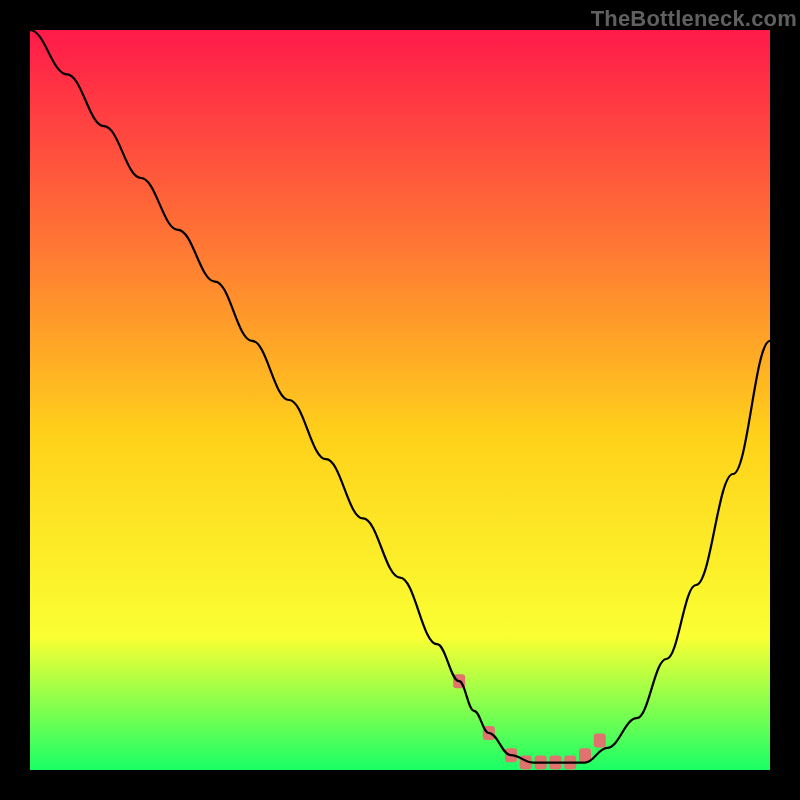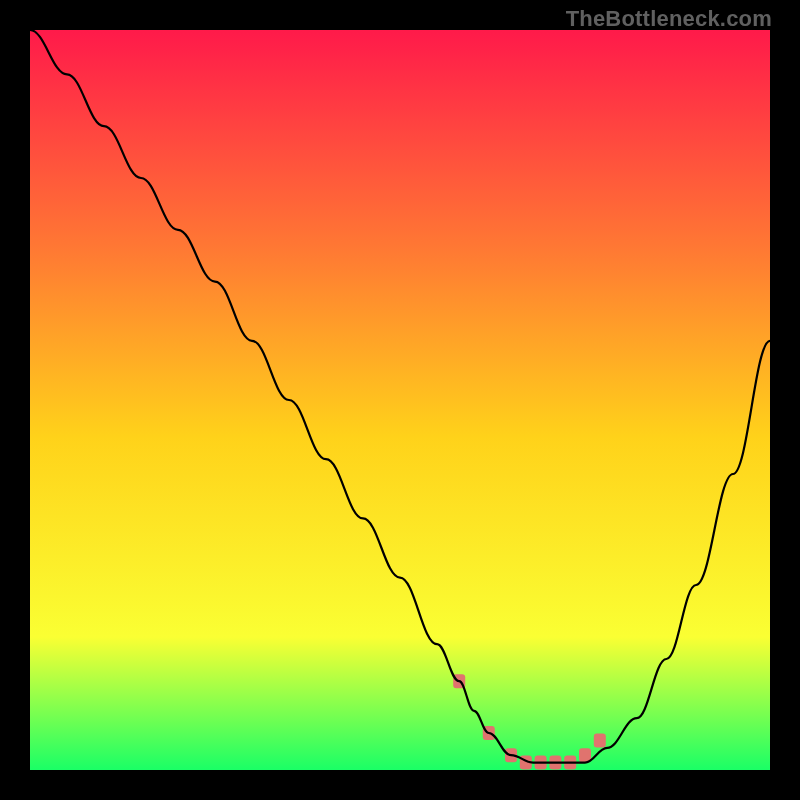--- a/index.html
+++ b/index.html
@@ -14,21 +14,21 @@
   .frame {
     position: absolute;
     top: 0;
     left: 0;
     width: 800px;
     height: 800px;
   }
   .watermark {
     position: absolute;
     top: 6px;
-    right: 28px;
+    right: 3px;
     color: #606060;
     font-size: 22px;
     font-weight: 600;
     letter-spacing: 0.2px;
   }
   .plot-area {
     position: absolute;
     left: 30px;
     top: 30px;
     width: 740px;

